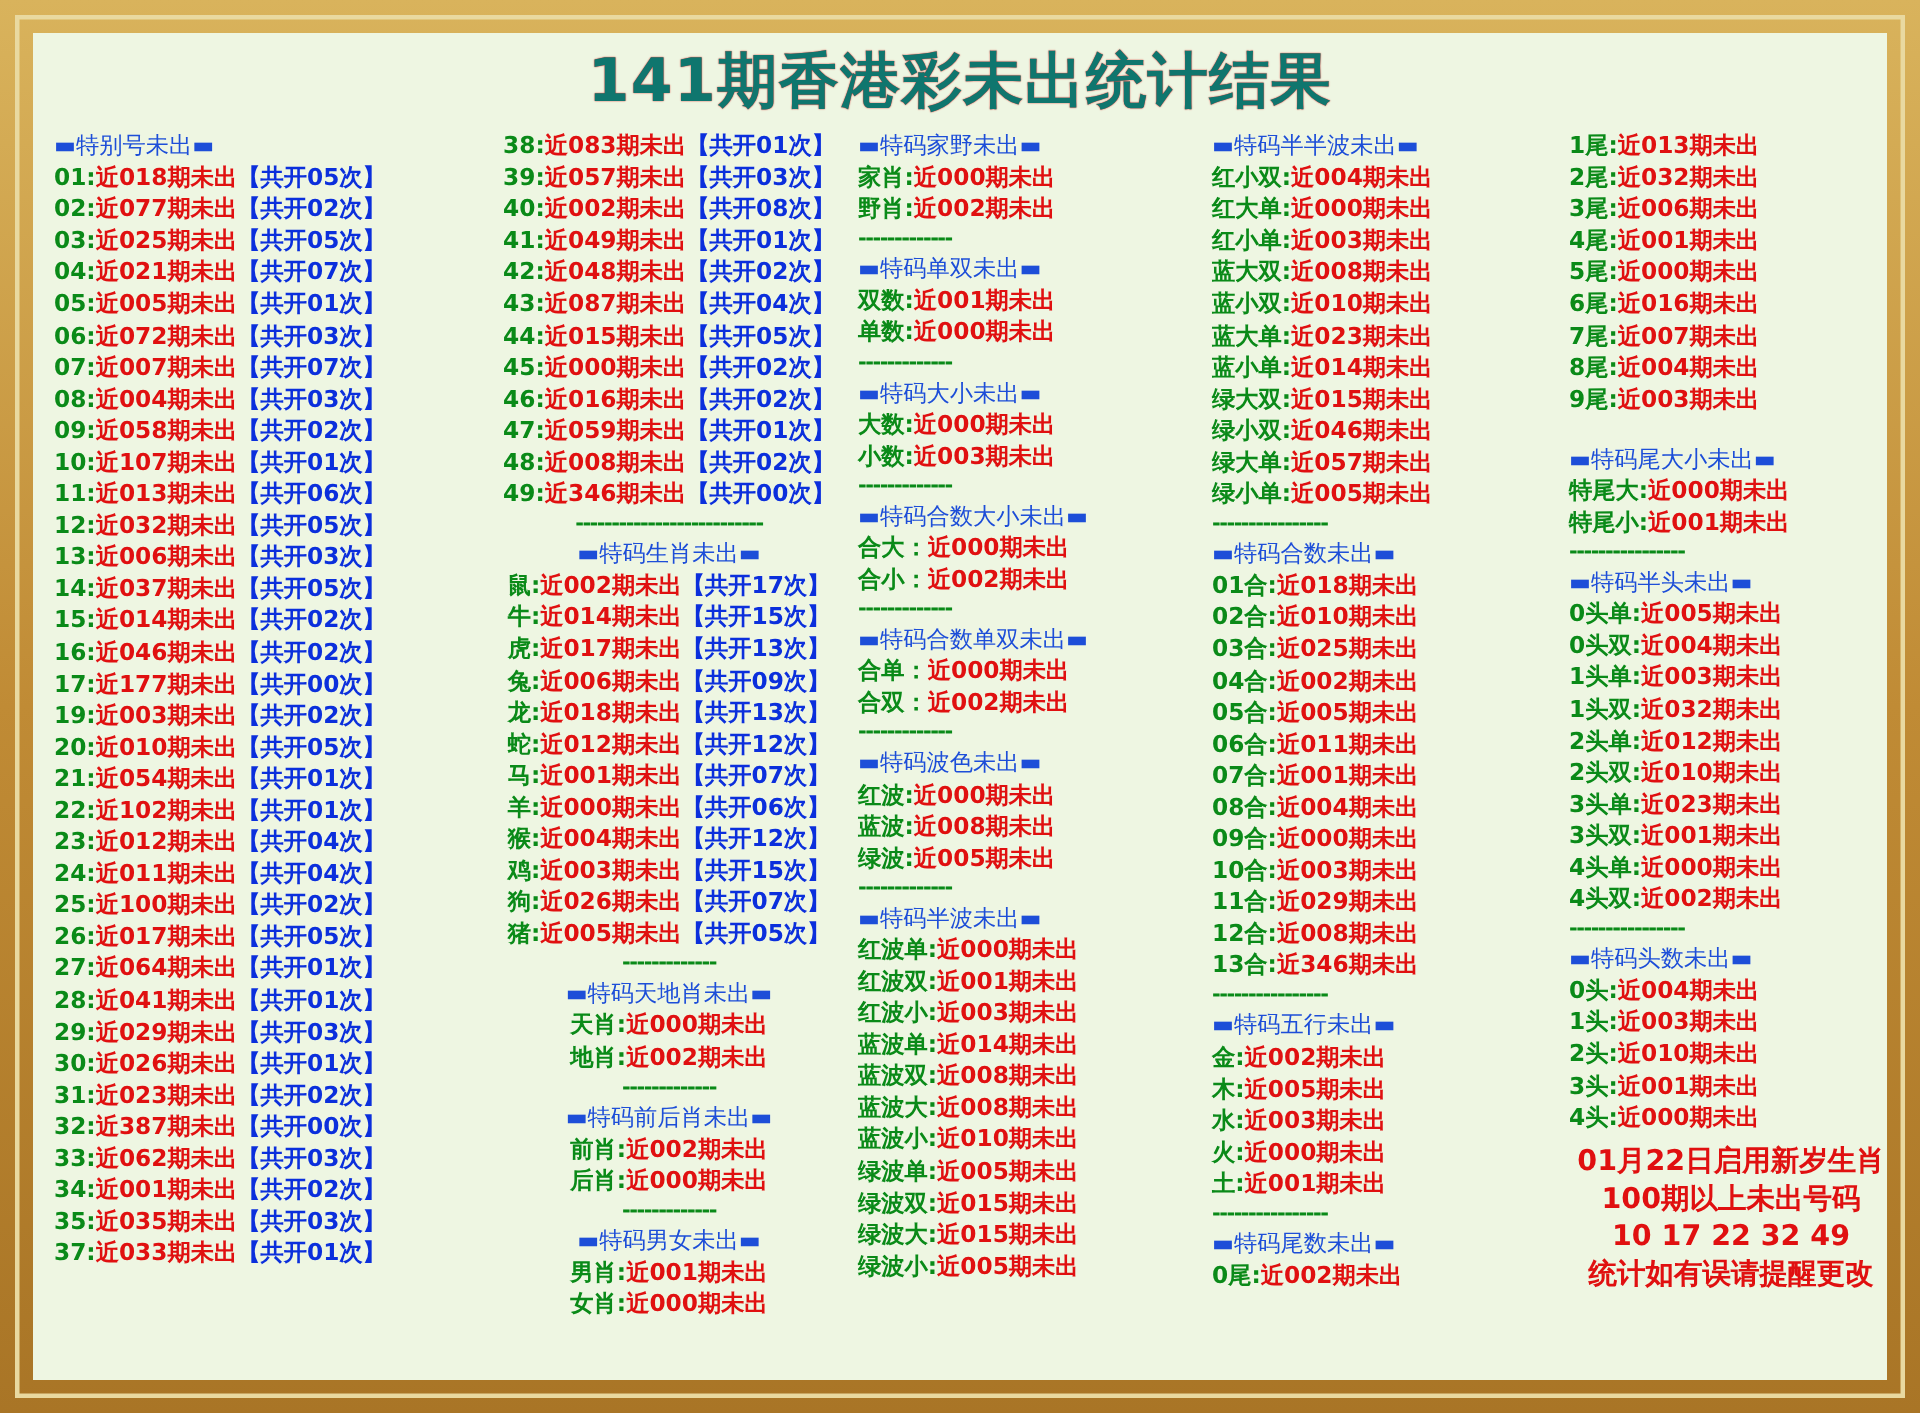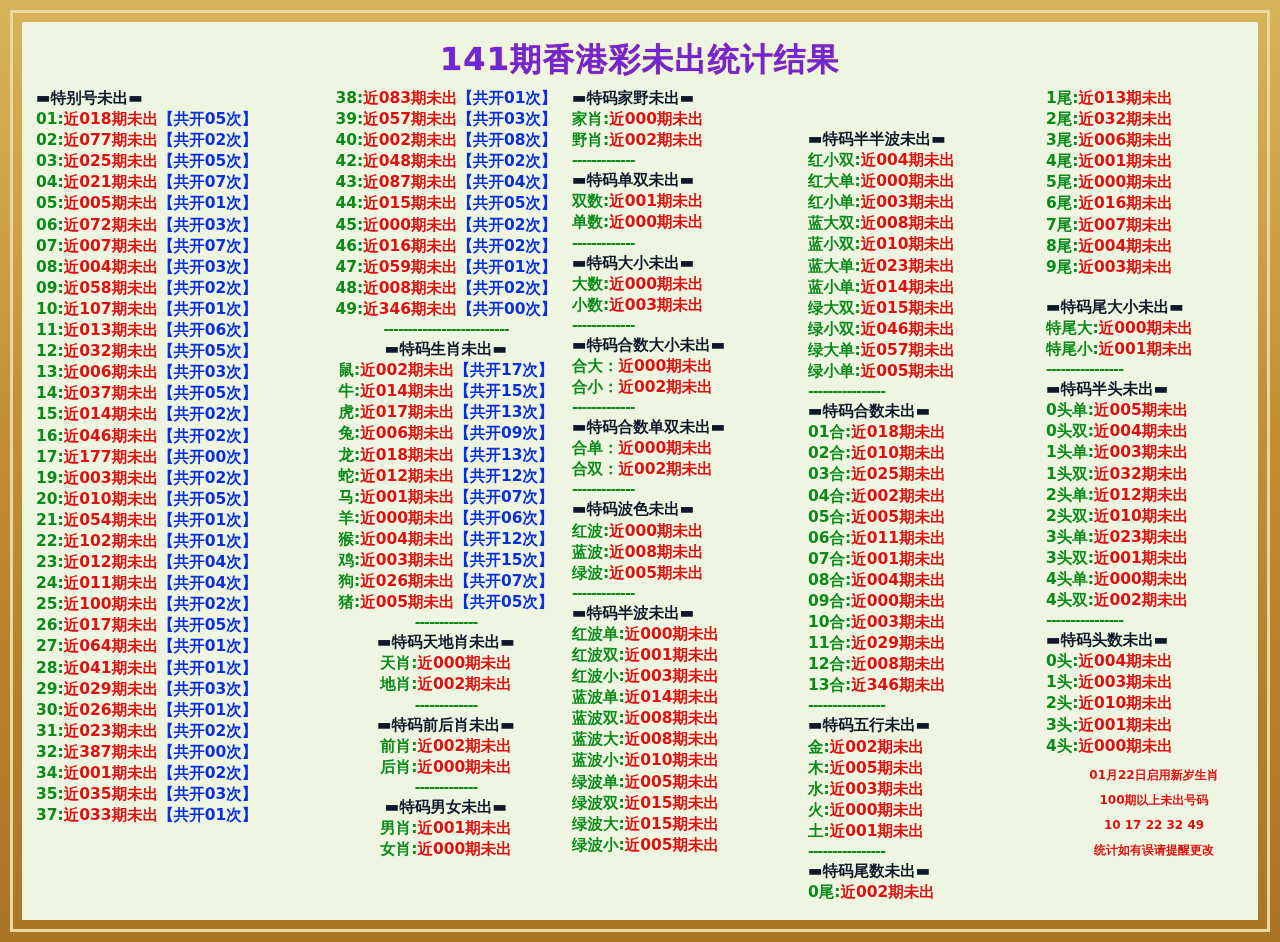--- a/index.html
+++ b/index.html
@@ -22,62 +22,62 @@
   }
   .page{
     position:absolute;
     left:22px;top:22px;right:22px;bottom:22px;
     background:#eef6e2;
     box-sizing:border-box;
     overflow:hidden;
   }
   .title{
     text-align:center;
-    color:#6d28d9;
-    font-size:32px;
+    color:#0f766e;
+    font-size:40px;
     font-weight:bold;
     letter-spacing:1px;
-    padding-top:16px;
+    padding-top:4px;
     padding-bottom:6px;
     font-family:"DejaVu Sans","Liberation Sans",sans-serif;
     text-shadow:0 0 1px #d40000;
   }
   .cols{
     display:flex;
     padding:0 14px;
     box-sizing:border-box;
     height:828px;
   }
   .col{
     flex:0 0 auto;
     box-sizing:border-box;
   }
   .c1{width:284px;}
   .c2{width:252px;text-align:center;}
   .c3{width:236px;}
-  .c4{width:238px;margin-top:41px;}
+  .c4{width:238px;}
   .c5{width:216px;}
 
   .line{
     font-size:15.5px;
     line-height:21.1px;
     white-space:nowrap;
     font-weight:bold;
     letter-spacing:0px;
   }
-  .hdr{color:#0f172a;font-weight:bold;}
+  .hdr{color:#1d4ed8;font-weight:normal;}
   .sep{color:#0a8a18;font-size:14px;line-height:19px;letter-spacing:-1px;}
   .mix .k{color:#0a8a18;}
   .mix .v{color:#e01010;}
   .mix .b{color:#0b2fdc;}
   .footer{
     text-align:center;
     color:#e01010;
     font-weight:bold;
-    font-size:12px;
+    font-size:19px;
     line-height:25px;
     white-space:nowrap;
   }
   .c5-footer{margin-top:6px;}
 </style>
 </head>
 <body>
 
 <div class="frame">
   <div class="frame-inner"></div>
@@ -114,31 +114,33 @@
           <div class="line mix"><span class="k">23:</span><span class="v">近012期未出</span><span class="b">【共开04次】</span></div>
           <div class="line mix"><span class="k">24:</span><span class="v">近011期未出</span><span class="b">【共开04次】</span></div>
           <div class="line mix"><span class="k">25:</span><span class="v">近100期未出</span><span class="b">【共开02次】</span></div>
           <div class="line mix"><span class="k">26:</span><span class="v">近017期未出</span><span class="b">【共开05次】</span></div>
           <div class="line mix"><span class="k">27:</span><span class="v">近064期未出</span><span class="b">【共开01次】</span></div>
           <div class="line mix"><span class="k">28:</span><span class="v">近041期未出</span><span class="b">【共开01次】</span></div>
           <div class="line mix"><span class="k">29:</span><span class="v">近029期未出</span><span class="b">【共开03次】</span></div>
           <div class="line mix"><span class="k">30:</span><span class="v">近026期未出</span><span class="b">【共开01次】</span></div>
           <div class="line mix"><span class="k">31:</span><span class="v">近023期未出</span><span class="b">【共开02次】</span></div>
           <div class="line mix"><span class="k">32:</span><span class="v">近387期未出</span><span class="b">【共开00次】</span></div>
+          <div class="line mix"><span class="k">33:</span><span class="v">近062期未出</span><span class="b">【共开03次】</span></div>
           <div class="line mix"><span class="k">34:</span><span class="v">近001期未出</span><span class="b">【共开02次】</span></div>
           <div class="line mix"><span class="k">35:</span><span class="v">近035期未出</span><span class="b">【共开03次】</span></div>
           <div class="line mix"><span class="k">37:</span><span class="v">近033期未出</span><span class="b">【共开01次】</span></div>
         </div>
       </div>
 
       <div class="col c2">
         <div>
           <div class="line mix"><span class="k">38:</span><span class="v">近083期未出</span><span class="b">【共开01次】</span></div>
           <div class="line mix"><span class="k">39:</span><span class="v">近057期未出</span><span class="b">【共开03次】</span></div>
           <div class="line mix"><span class="k">40:</span><span class="v">近002期未出</span><span class="b">【共开08次】</span></div>
+          <div class="line mix"><span class="k">41:</span><span class="v">近049期未出</span><span class="b">【共开01次】</span></div>
           <div class="line mix"><span class="k">42:</span><span class="v">近048期未出</span><span class="b">【共开02次】</span></div>
           <div class="line mix"><span class="k">43:</span><span class="v">近087期未出</span><span class="b">【共开04次】</span></div>
           <div class="line mix"><span class="k">44:</span><span class="v">近015期未出</span><span class="b">【共开05次】</span></div>
           <div class="line mix"><span class="k">45:</span><span class="v">近000期未出</span><span class="b">【共开02次】</span></div>
           <div class="line mix"><span class="k">46:</span><span class="v">近016期未出</span><span class="b">【共开02次】</span></div>
           <div class="line mix"><span class="k">47:</span><span class="v">近059期未出</span><span class="b">【共开01次】</span></div>
           <div class="line mix"><span class="k">48:</span><span class="v">近008期未出</span><span class="b">【共开02次】</span></div>
           <div class="line mix"><span class="k">49:</span><span class="v">近346期未出</span><span class="b">【共开00次】</span></div>
         </div>
         <div class="line sep">--------------------------</div>

